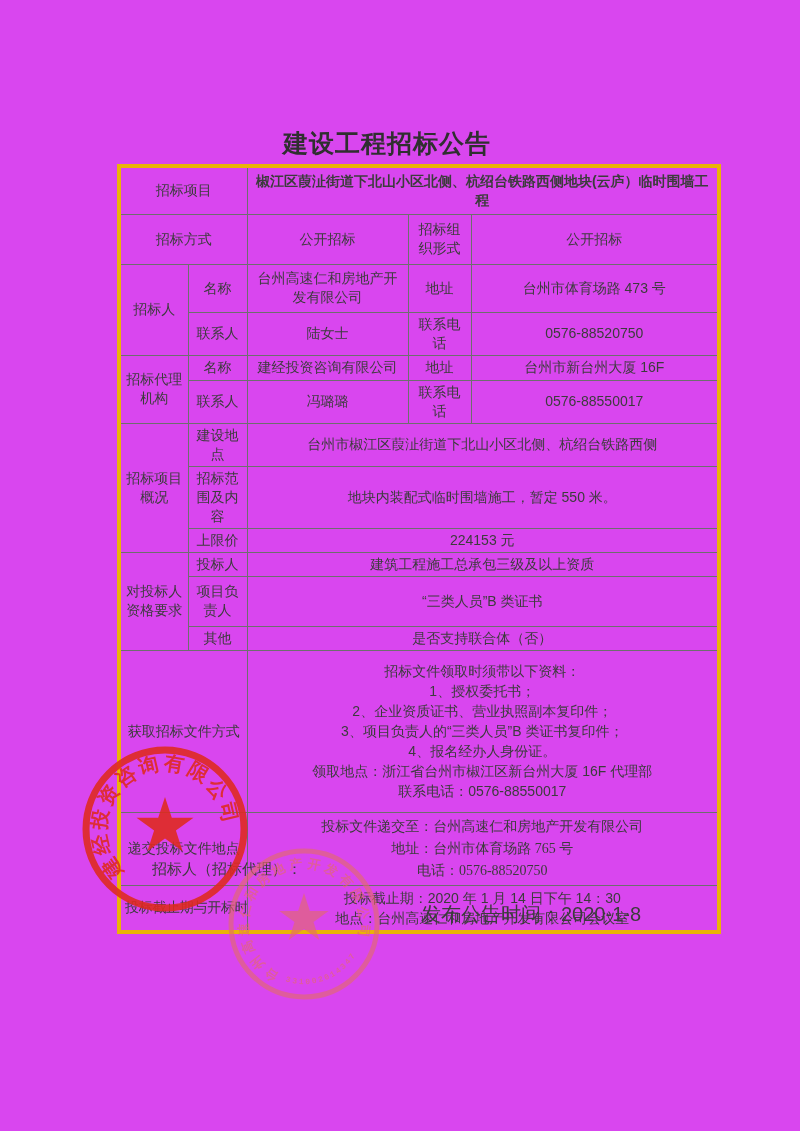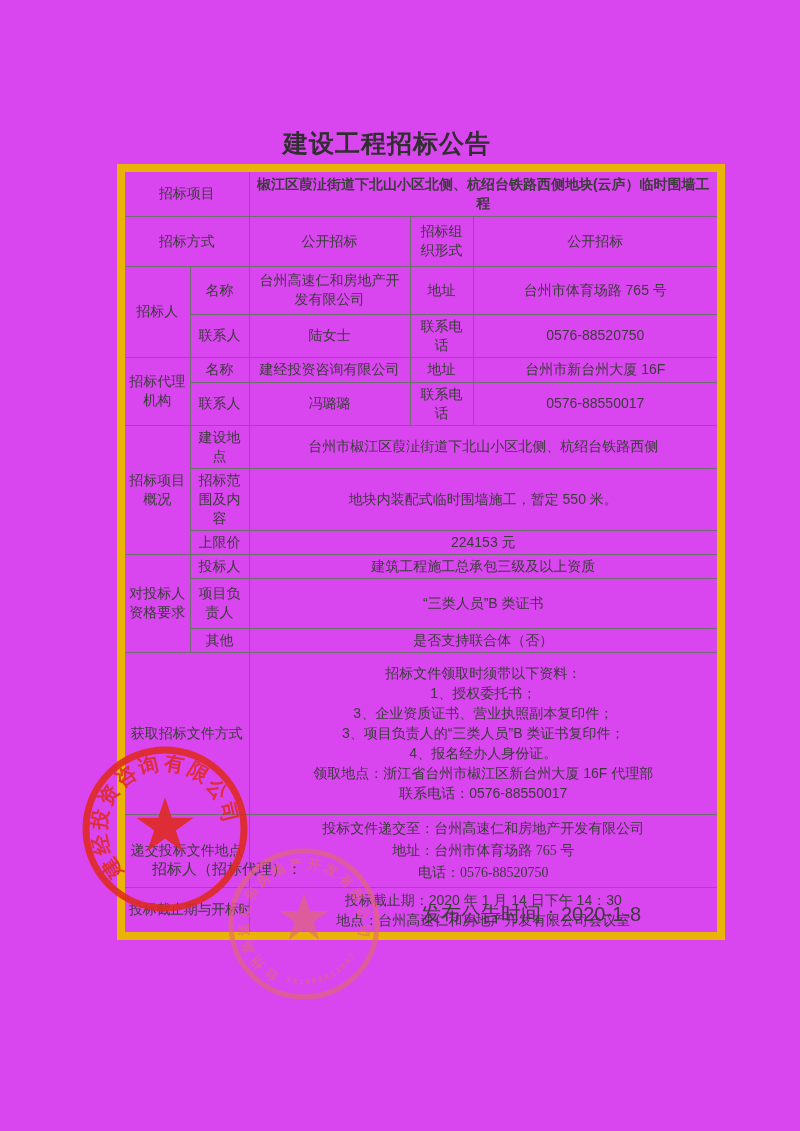--- a/index.html
+++ b/index.html
@@ -9,21 +9,21 @@
     color:#3c3c3c;
   }
   .page{position:absolute;left:0;top:0;width:800px;height:1131px;overflow:hidden;background:#d946ef;}
   .doc-title{
     position:absolute;left:283px;top:127px;
     font-size:25px;font-weight:700;color:#2f2f2f;letter-spacing:1px;white-space:nowrap;
   }
   table.bid{
     position:absolute;left:117px;top:164px;width:600px;
     border-collapse:collapse;table-layout:fixed;
-    border:8px solid #eab308;
+    border:4px solid #eab308;
   }
   table.bid td{
     border:1px solid #6e6e6e;
     text-align:center;vertical-align:middle;
     font-size:14px;line-height:19px;
     padding:2px 4px;
     overflow:hidden;
   }
   td.sm{font-size:13px;line-height:17px;margin-top:10px;}
   td.xs{font-size:12px;letter-spacing:-0.3px;white-space:nowrap;}
@@ -64,21 +64,21 @@
         <td>公开招标</td>
         <td class="sm">招标组织形式</td>
         <td>公开招标</td>
       </tr>
 
       <tr style="height:48px">
         <td rowspan="2" class="sm">招标人</td>
         <td class="sm">名称</td>
         <td>台州高速仁和房地产开发有限公司</td>
         <td class="sm">地址</td>
-        <td>台州市体育场路 765 号</td>
+        <td>台州市体育场路 473 号</td>
       </tr>
       <tr style="height:23px">
         <td class="sm">联系人</td>
         <td>陆女士</td>
         <td class="sm">联系电话</td>
         <td>0576-88520750</td>
       </tr>
 
       <tr style="height:25px">
         <td rowspan="2" class="sm">招标代理机构</td>
@@ -120,21 +120,21 @@
       <tr style="height:23px">
         <td class="sm">其他</td>
         <td colspan="3">是否支持联合体（否）</td>
       </tr>
 
       <tr style="height:162px">
         <td colspan="2">获取招标文件方式</td>
         <td colspan="3" class="left">
           <div class="ln">招标文件领取时须带以下资料：</div>
           <div class="ln">1、授权委托书；</div>
-          <div class="ln">3、企业资质证书、营业执照副本复印件；</div>
+          <div class="ln">2、企业资质证书、营业执照副本复印件；</div>
           <div class="ln">3、项目负责人的“三类人员”B 类证书复印件；</div>
           <div class="ln">4、报名经办人身份证。</div>
           <div class="ln">领取地点：浙江省台州市椒江区新台州大厦 16F 代理部</div>
           <div class="ln">联系电话：0576-88550017</div>
         </td>
       </tr>
 
       <tr style="height:73px">
         <td colspan="2" class="sm">递交投标文件地点</td>
         <td colspan="3" class="left">

